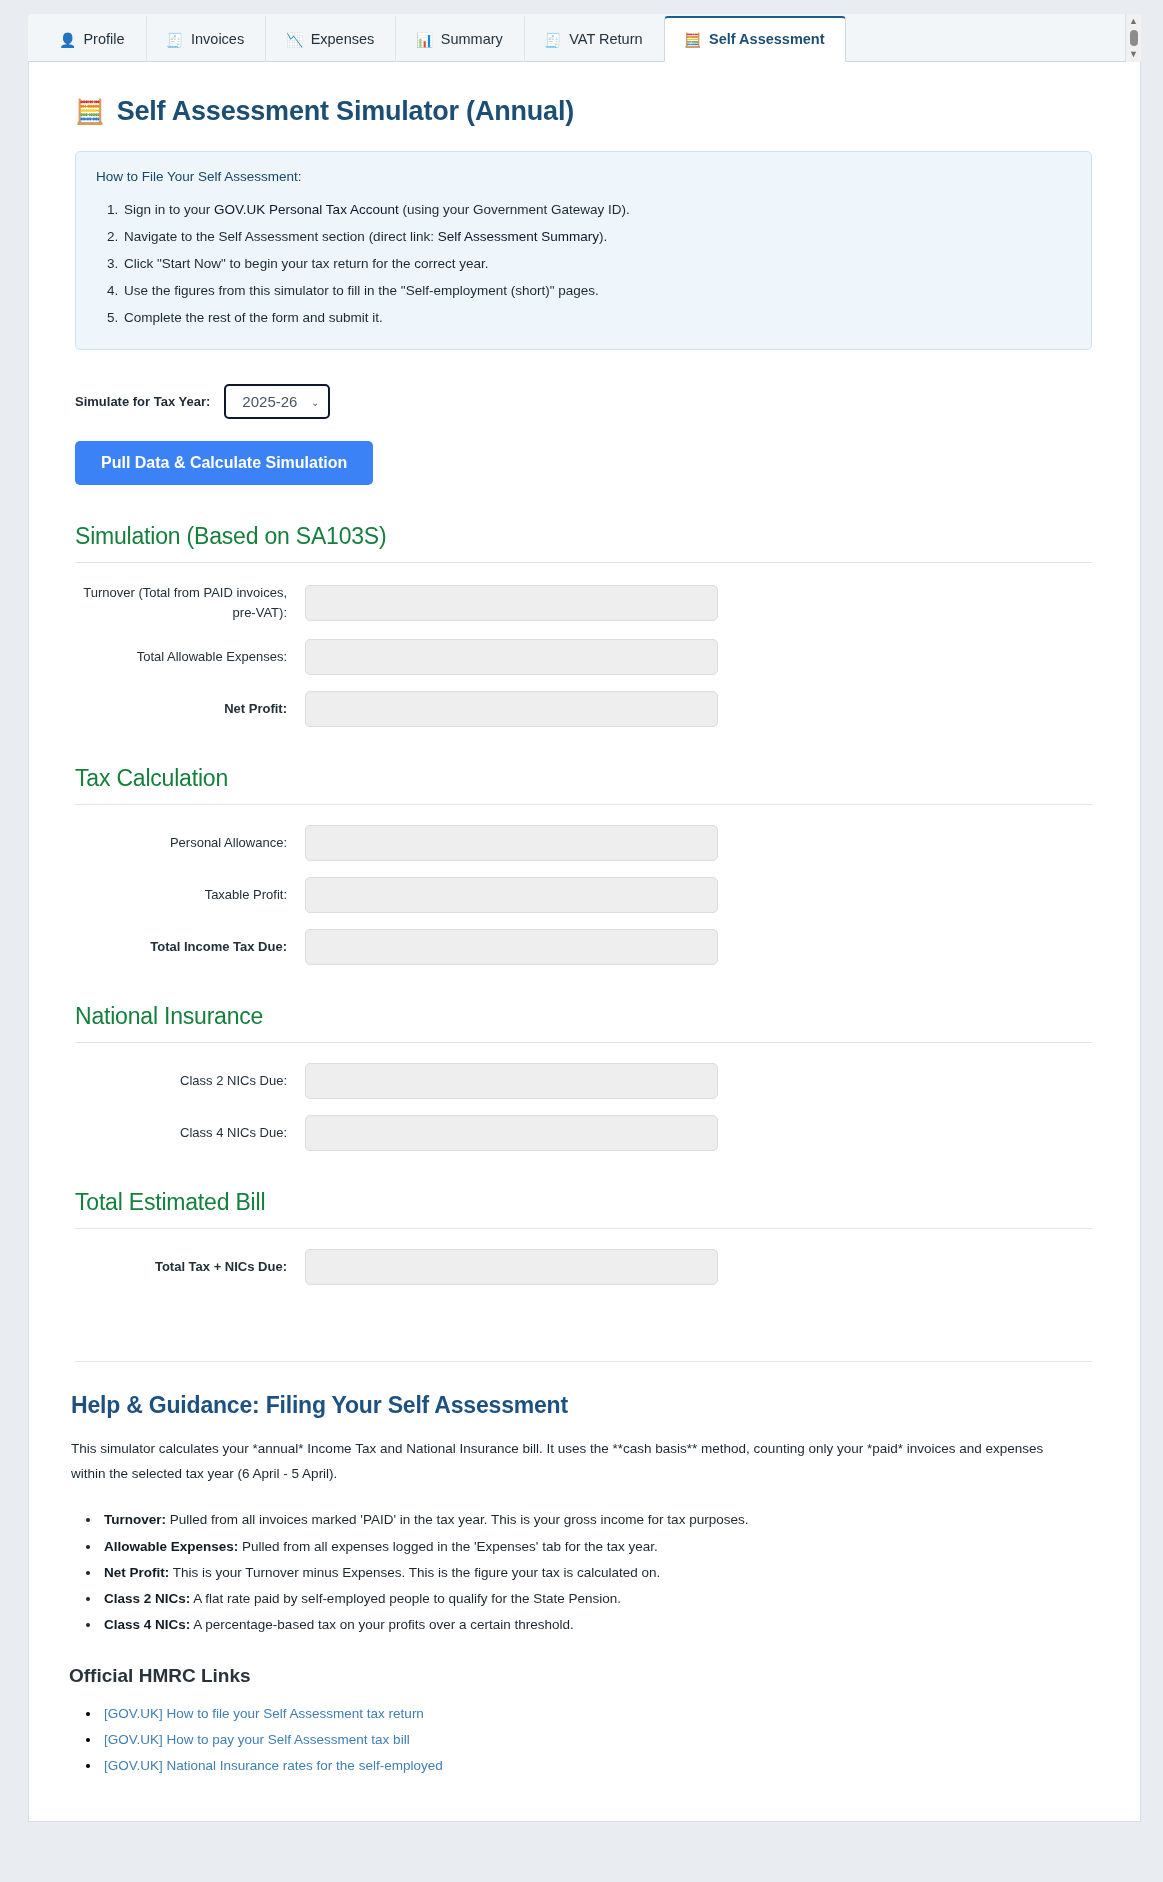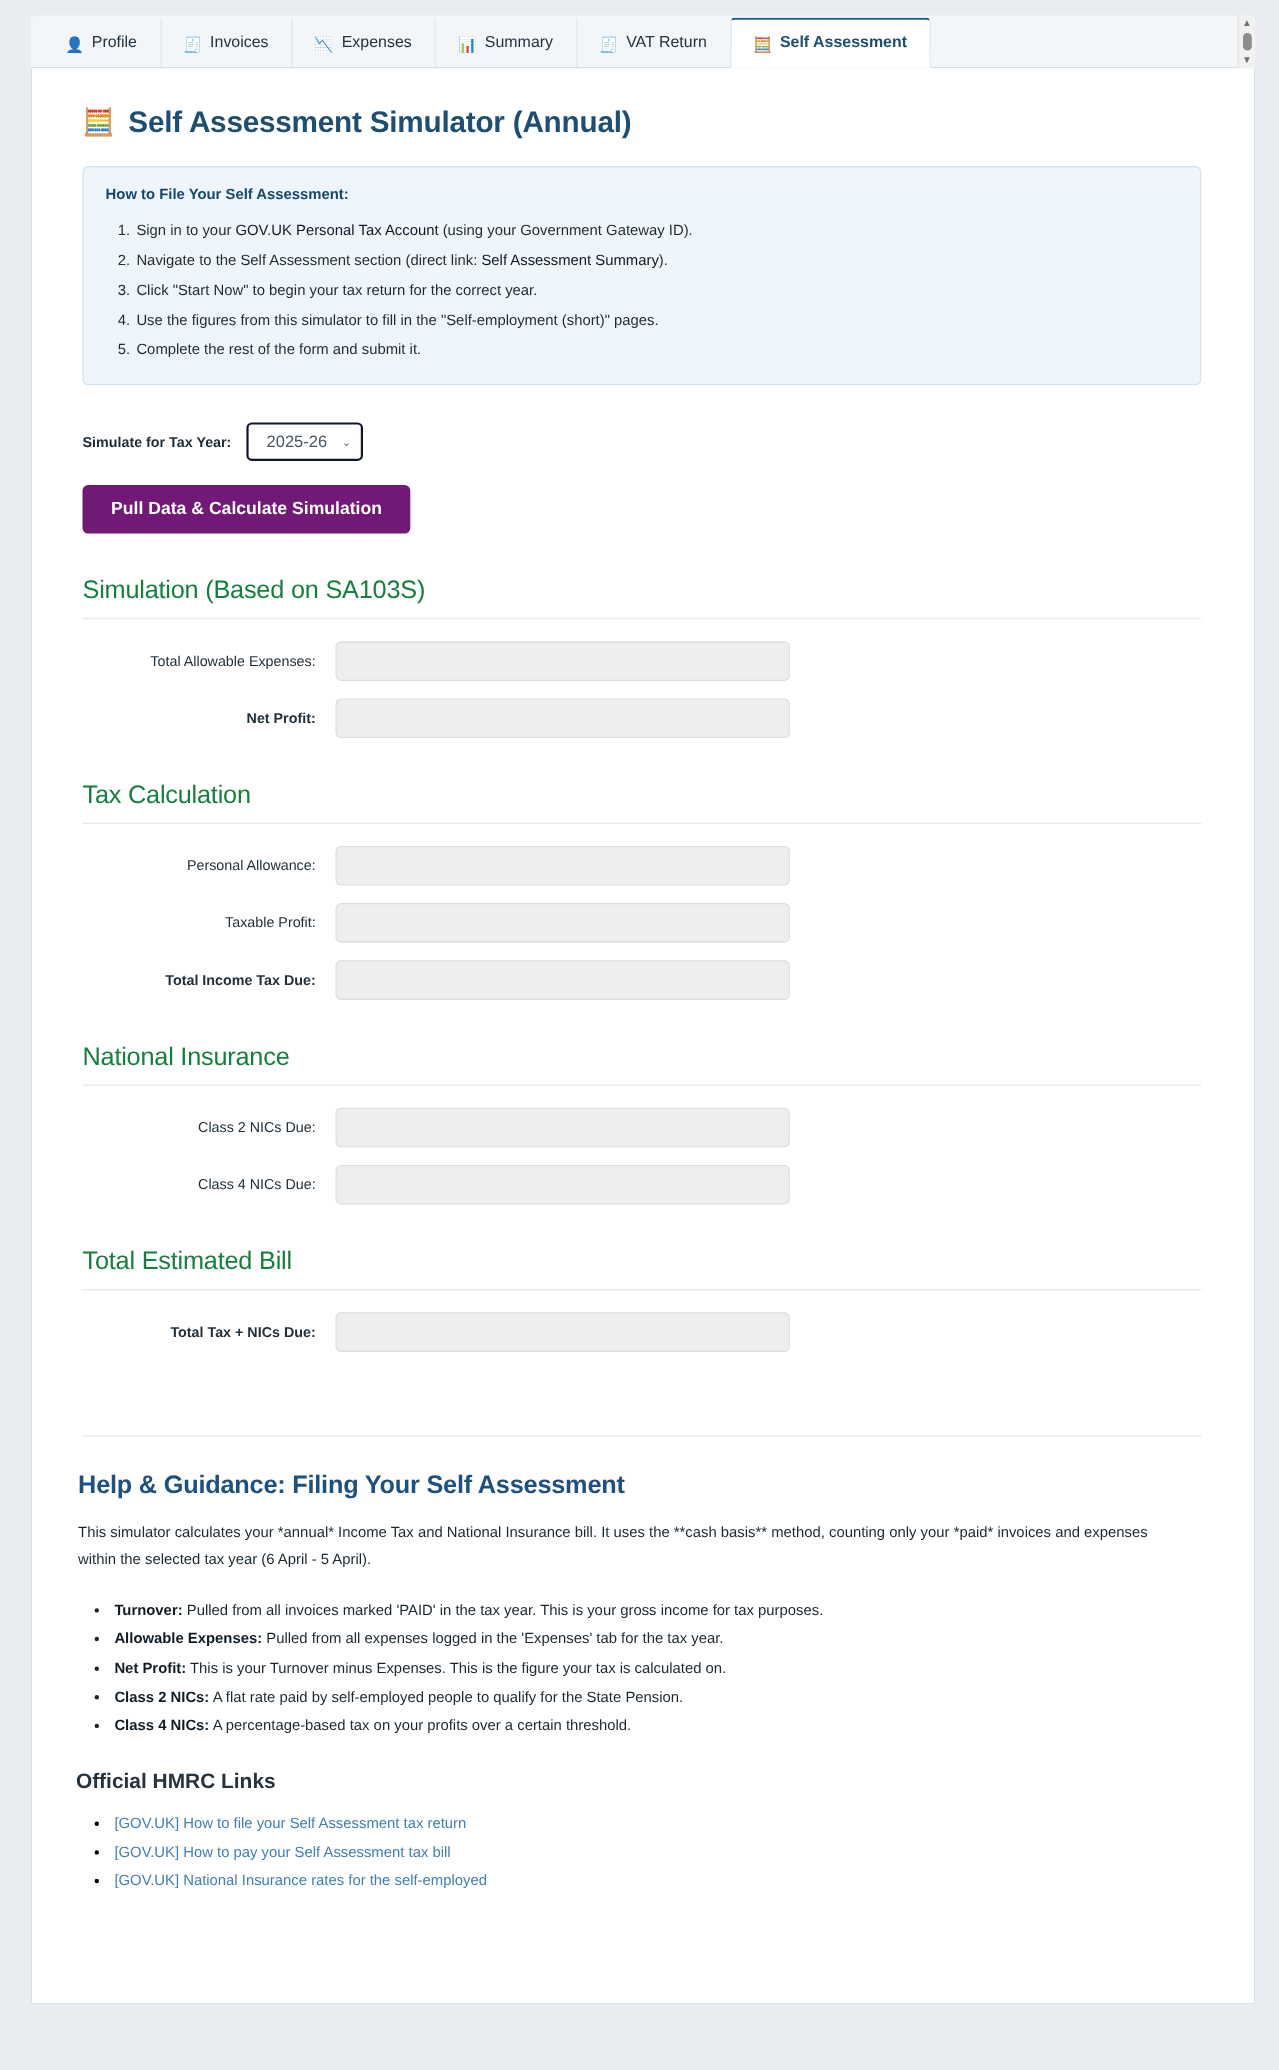--- a/index.html
+++ b/index.html
@@ -108,21 +108,21 @@
     background: #eef6fc;
     border: 1px solid #cfe2f1;
     border-radius: 5px;
     padding: 15px 20px 18px 20px;
     margin: 0 18px 34px 18px;
   }
   .infobox h3 {
     margin: 2px 0 12px 0;
     font-size: 13.5px;
     color: #14476b;
-    font-weight: bold;
+    font-weight: normal;
   }
   .infobox ol {
     margin: 0;
     padding-left: 26px;
     color: #1e2a33;
     font-size: 13.5px;
     line-height: 2.0;
   }
   .infobox ol li { padding-left: 2px; }
   .infobox a, a.link {
@@ -162,21 +162,21 @@
     position: absolute;
     right: 11px; top: 50%;
     transform: translateY(-50%);
     pointer-events: none;
     font-size: 10px;
     color: #5b666f;
   }
 
   .primary-btn {
     display: inline-block;
-    background: #701a75;
+    background: #3b82f6;
     color: #ffffff;
     border: none;
     border-radius: 5px;
     font-size: 16px;
     font-weight: bold;
     font-family: "Liberation Sans", sans-serif;
     padding: 13px 26px;
     margin: 0 0 38px 18px;
     cursor: pointer;
     text-align: center;
@@ -331,20 +331,24 @@
         <span class="caret">⌄</span>
       </span>
     </div>
 
     <button class="primary-btn">Pull Data &amp; Calculate Simulation</button>
 
     <div id="sections-host">
         <h2 class="section">Simulation (Based on SA103S)</h2>
         <div class="sec-rule"></div>
         <div class="frow">
+          <div class="flabel">Turnover (Total from PAID invoices, pre-VAT):</div>
+          <input class="finput" type="text" readonly="" style="">
+        </div>
+        <div class="frow">
           <div class="flabel">Total Allowable Expenses:</div>
           <input class="finput" type="text" readonly="" style="">
         </div>
         <div class="frow">
           <div class="flabel bold">Net Profit:</div>
           <input class="finput" type="text" readonly="" style="">
         </div>
         <div class="block-gap"></div>
         <h2 class="section">Tax Calculation</h2>
         <div class="sec-rule"></div>

